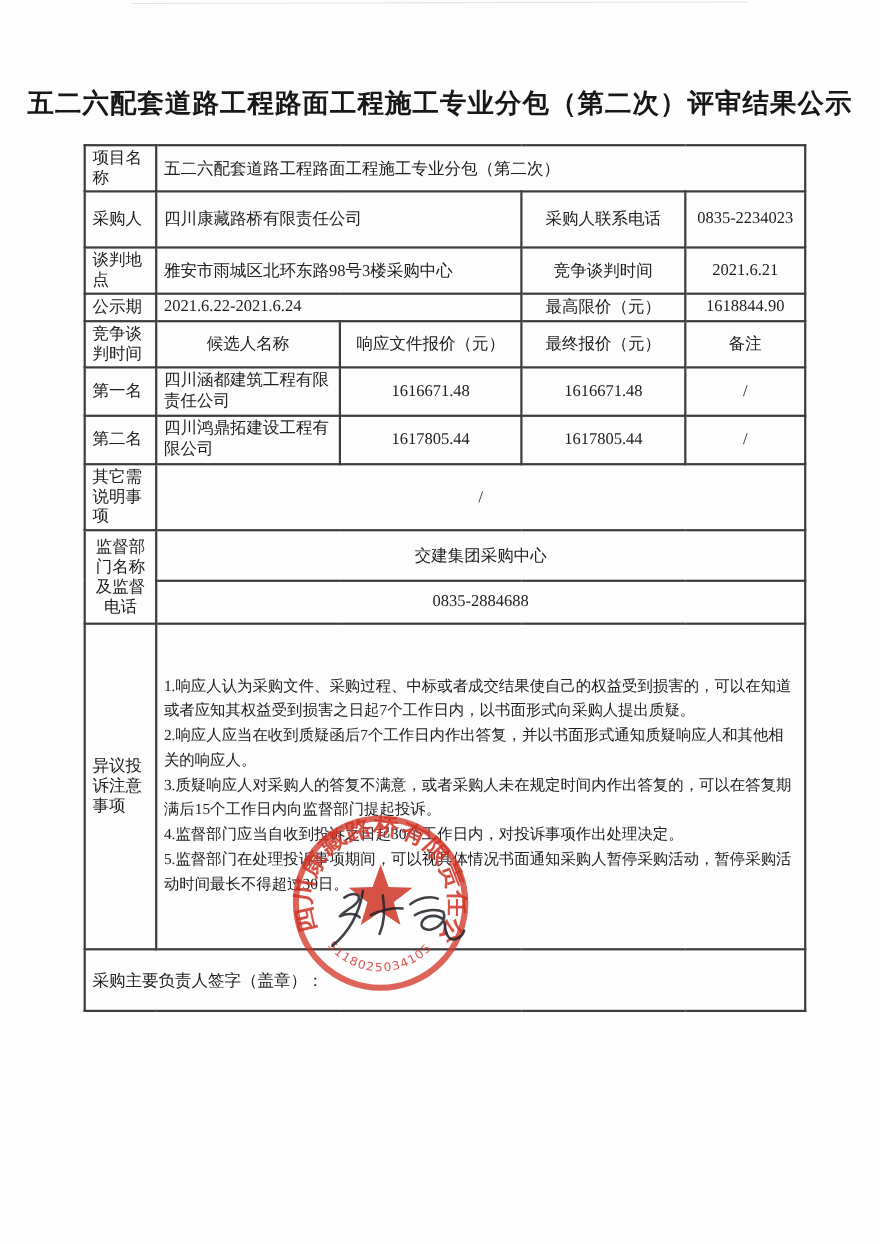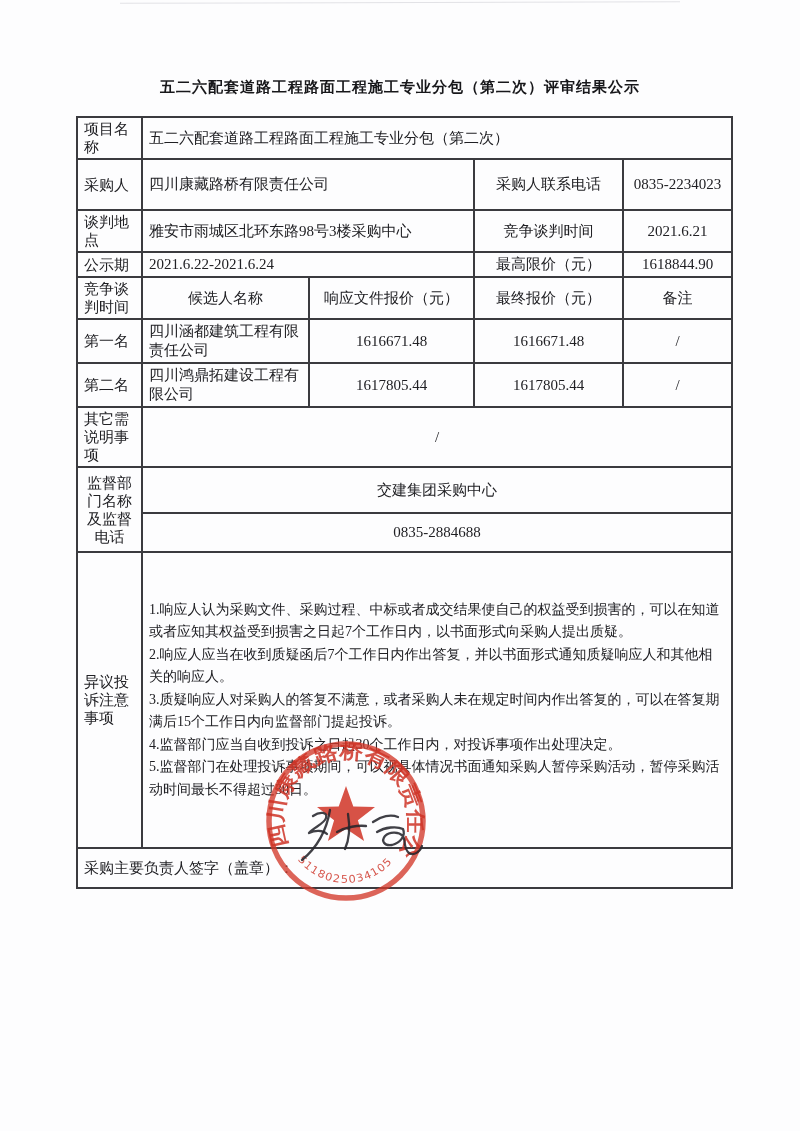--- a/index.html
+++ b/index.html
@@ -7,38 +7,38 @@
     position:relative;width:800px;height:1131px;margin:0 auto;
     background:#fdfdfe;overflow:hidden;
     font-family:"Liberation Serif","DejaVu Serif",serif;color:#1f1f23;
   }
   .scan-edge{
     position:absolute;top:2px;left:120px;width:560px;height:1px;
     background:#e2e2e6;transform:rotate(-0.15deg);
   }
   .doc-title{
     position:absolute;top:78px;left:0;width:100%;
-    text-align:center;font-size:15px;font-weight:bold;letter-spacing:1px;color:#17171a;
+    text-align:center;font-size:24px;font-weight:bold;letter-spacing:1px;color:#17171a;
   }
   table.main{
-    position:absolute;left:76px;top:116px;width:655px;
+    position:absolute;left:76px;top:131px;width:655px;
     border-collapse:collapse;table-layout:fixed;
   }
   table.main td{
     border:2px solid #3b3b3f;vertical-align:middle;
     font-size:15px;padding:2px 6px;color:#202024;
     overflow:hidden;
   }
   td.lab{font-size:14px;padding:2px 4px;line-height:18px;}
   td.lab-ctr{font-size:14px;padding:2px 3px;line-height:18px;text-align:center;}
   .ctr{text-align:center;}
   .hdr{text-align:center;font-size:15px;line-height:18px;}
   tr.r1{height:38px;} tr.r2{height:51px;} tr.r3{height:39px;} tr.r4{height:24px;}
   tr.r5{height:32px;} tr.r6{height:38px;} tr.r7{height:40px;padding-left:42px;} tr.r8{height:41px;}
-  tr.r9a{height:46px;} tr.r9b{height:39px;margin-top:37px;} tr.r10{height:296px;} tr.r11{height:40px;}
+  tr.r9a{height:46px;} tr.r9b{height:39px;margin-top:37px;} tr.r10{height:296px;} tr.r11{height:56px;}
   td.name-cell{line-height:19px;padding:2px 6px;}
   td.notice-cell{padding:6px 8px;}
   .notice-line{font-size:14px;line-height:22.5px;text-align:left;}
   td.sig-cell{font-size:15px;padding-left:7px;}
   
   .seal{position:absolute;left:246px;top:719px;width:200px;height:200px;z-index:3;pointer-events:none;}
   .seal-ring{fill:none;stroke:rgba(210,56,42,0.78);stroke-width:5.5;}
   .seal-company-text{fill:rgba(206,50,38,0.85);font-size:20px;font-weight:bold;
     font-family:"Liberation Serif","DejaVu Serif",serif;}
   .seal-number-text{fill:rgba(206,50,38,0.82);font-size:10.5px;letter-spacing:1px;

